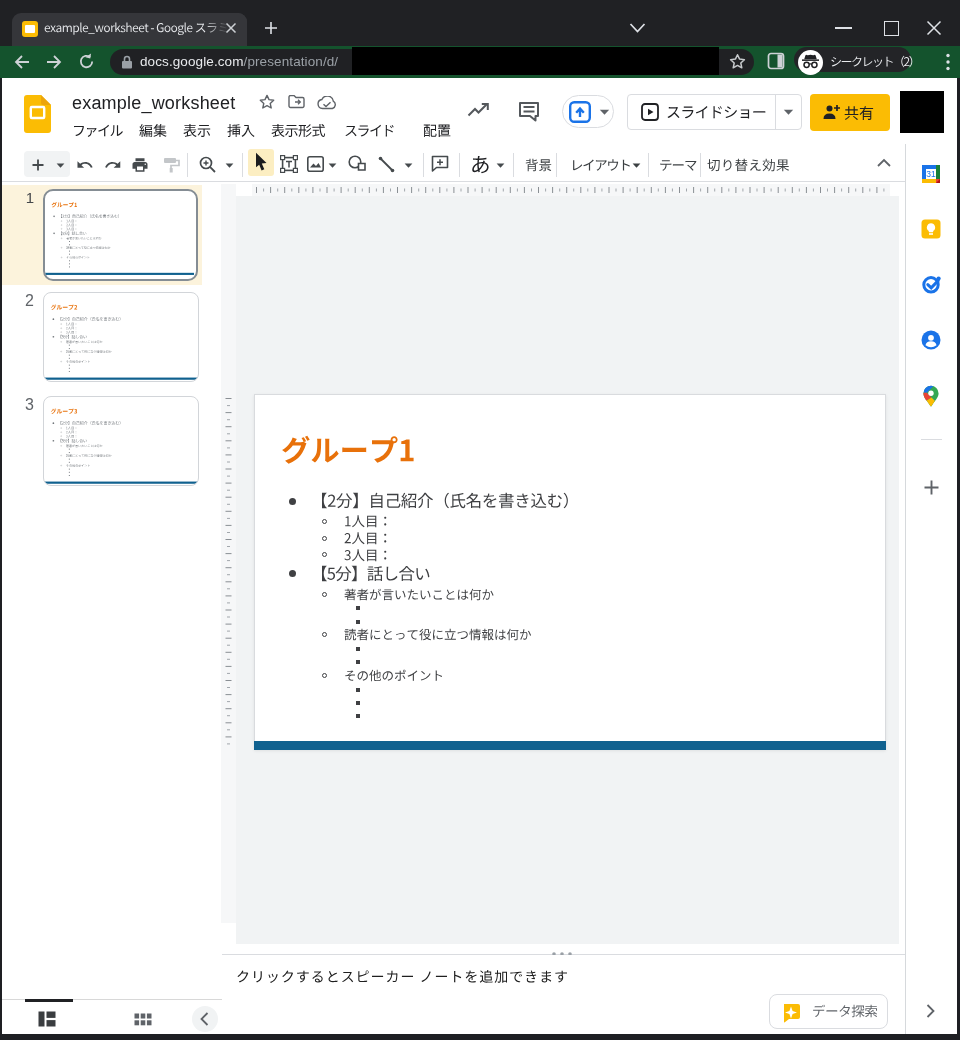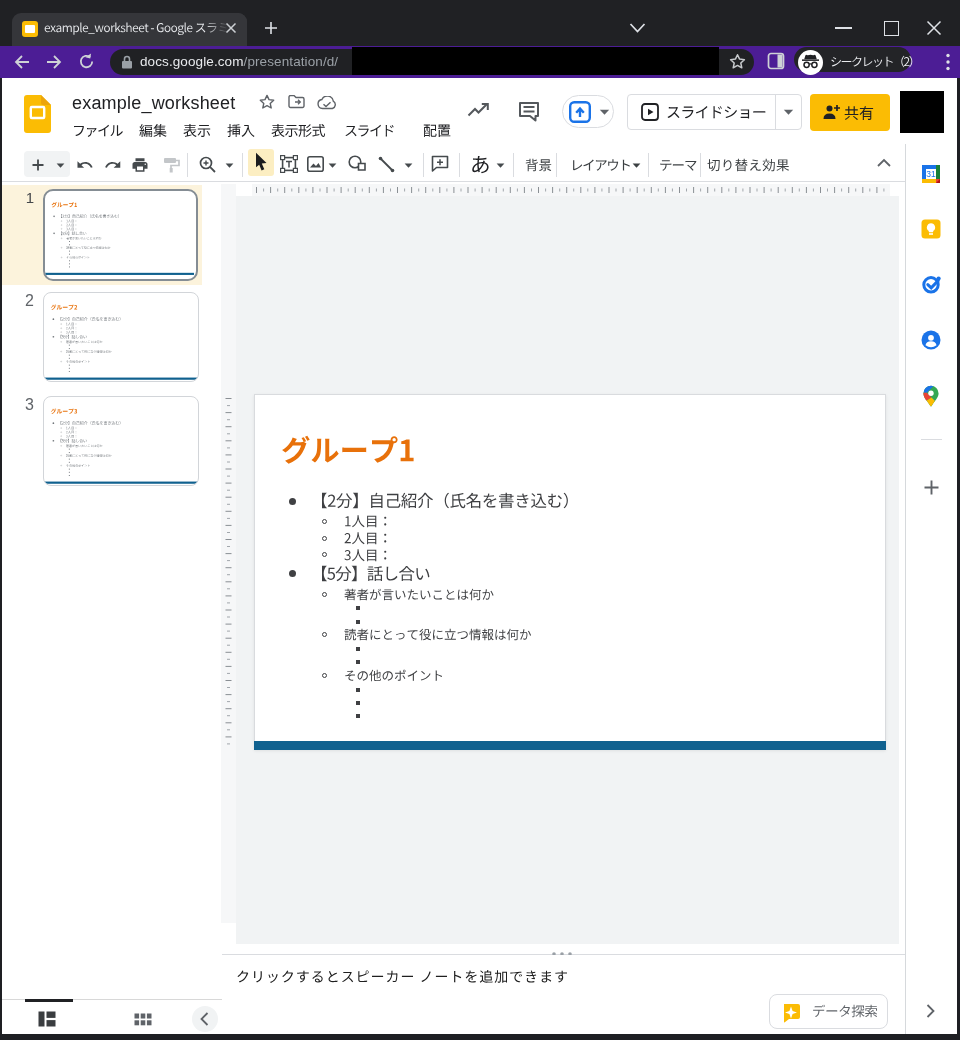--- a/index.html
+++ b/index.html
@@ -23,21 +23,21 @@
     </svg>
     <svg class="abs" style="left:629px;top:20px" width="17" height="15">
       <path d="M1.5 4 L8.5 11.5 L15.5 4" stroke="#dee1e6" stroke-width="1.7" fill="none"></path>
     </svg>
     <div class="abs" style="left:835px;top:26.8px;width:17px;height:2.2px;background:#dee1e6"></div>
     <div class="abs" style="left:884px;top:21px;width:14.5px;height:14.5px;border:1.4px solid #dee1e6"></div>
     <svg class="abs" style="left:926px;top:20px" width="16" height="16">
       <path d="M1.5 1.5 L14.5 14.5 M14.5 1.5 L1.5 14.5" stroke="#dee1e6" stroke-width="1.5"></path>
     </svg>
   </div>
-<div class="abs" style="left:0;top:46px;width:960px;height:32px;background:#4c1d95">
+<div class="abs" style="left:0;top:46px;width:960px;height:32px;background:#14532d">
     <svg class="abs" style="left:13px;top:7px" width="18" height="18">
       <path d="M16 9 H3 M9 3 L3 9 L9 15" stroke="#ced2d6" stroke-width="1.8" fill="none"></path>
     </svg>
     <svg class="abs" style="left:45px;top:7px" width="18" height="18">
       <path d="M2 9 H15 M9 3 L15 9 L9 15" stroke="#ced2d6" stroke-width="1.8" fill="none"></path>
     </svg>
     <svg class="abs" style="left:78px;top:7px" width="17" height="17">
       <path d="M14.2 8.5 A5.7 5.7 0 1 1 12.2 4.2" stroke="#ced2d6" stroke-width="1.8" fill="none"></path>
       <path d="M12.5 0.5 L12.5 5.5 L7.5 5.2" fill="#ced2d6" stroke="none" transform="rotate(10 12.5 4)"></path>
     </svg>

